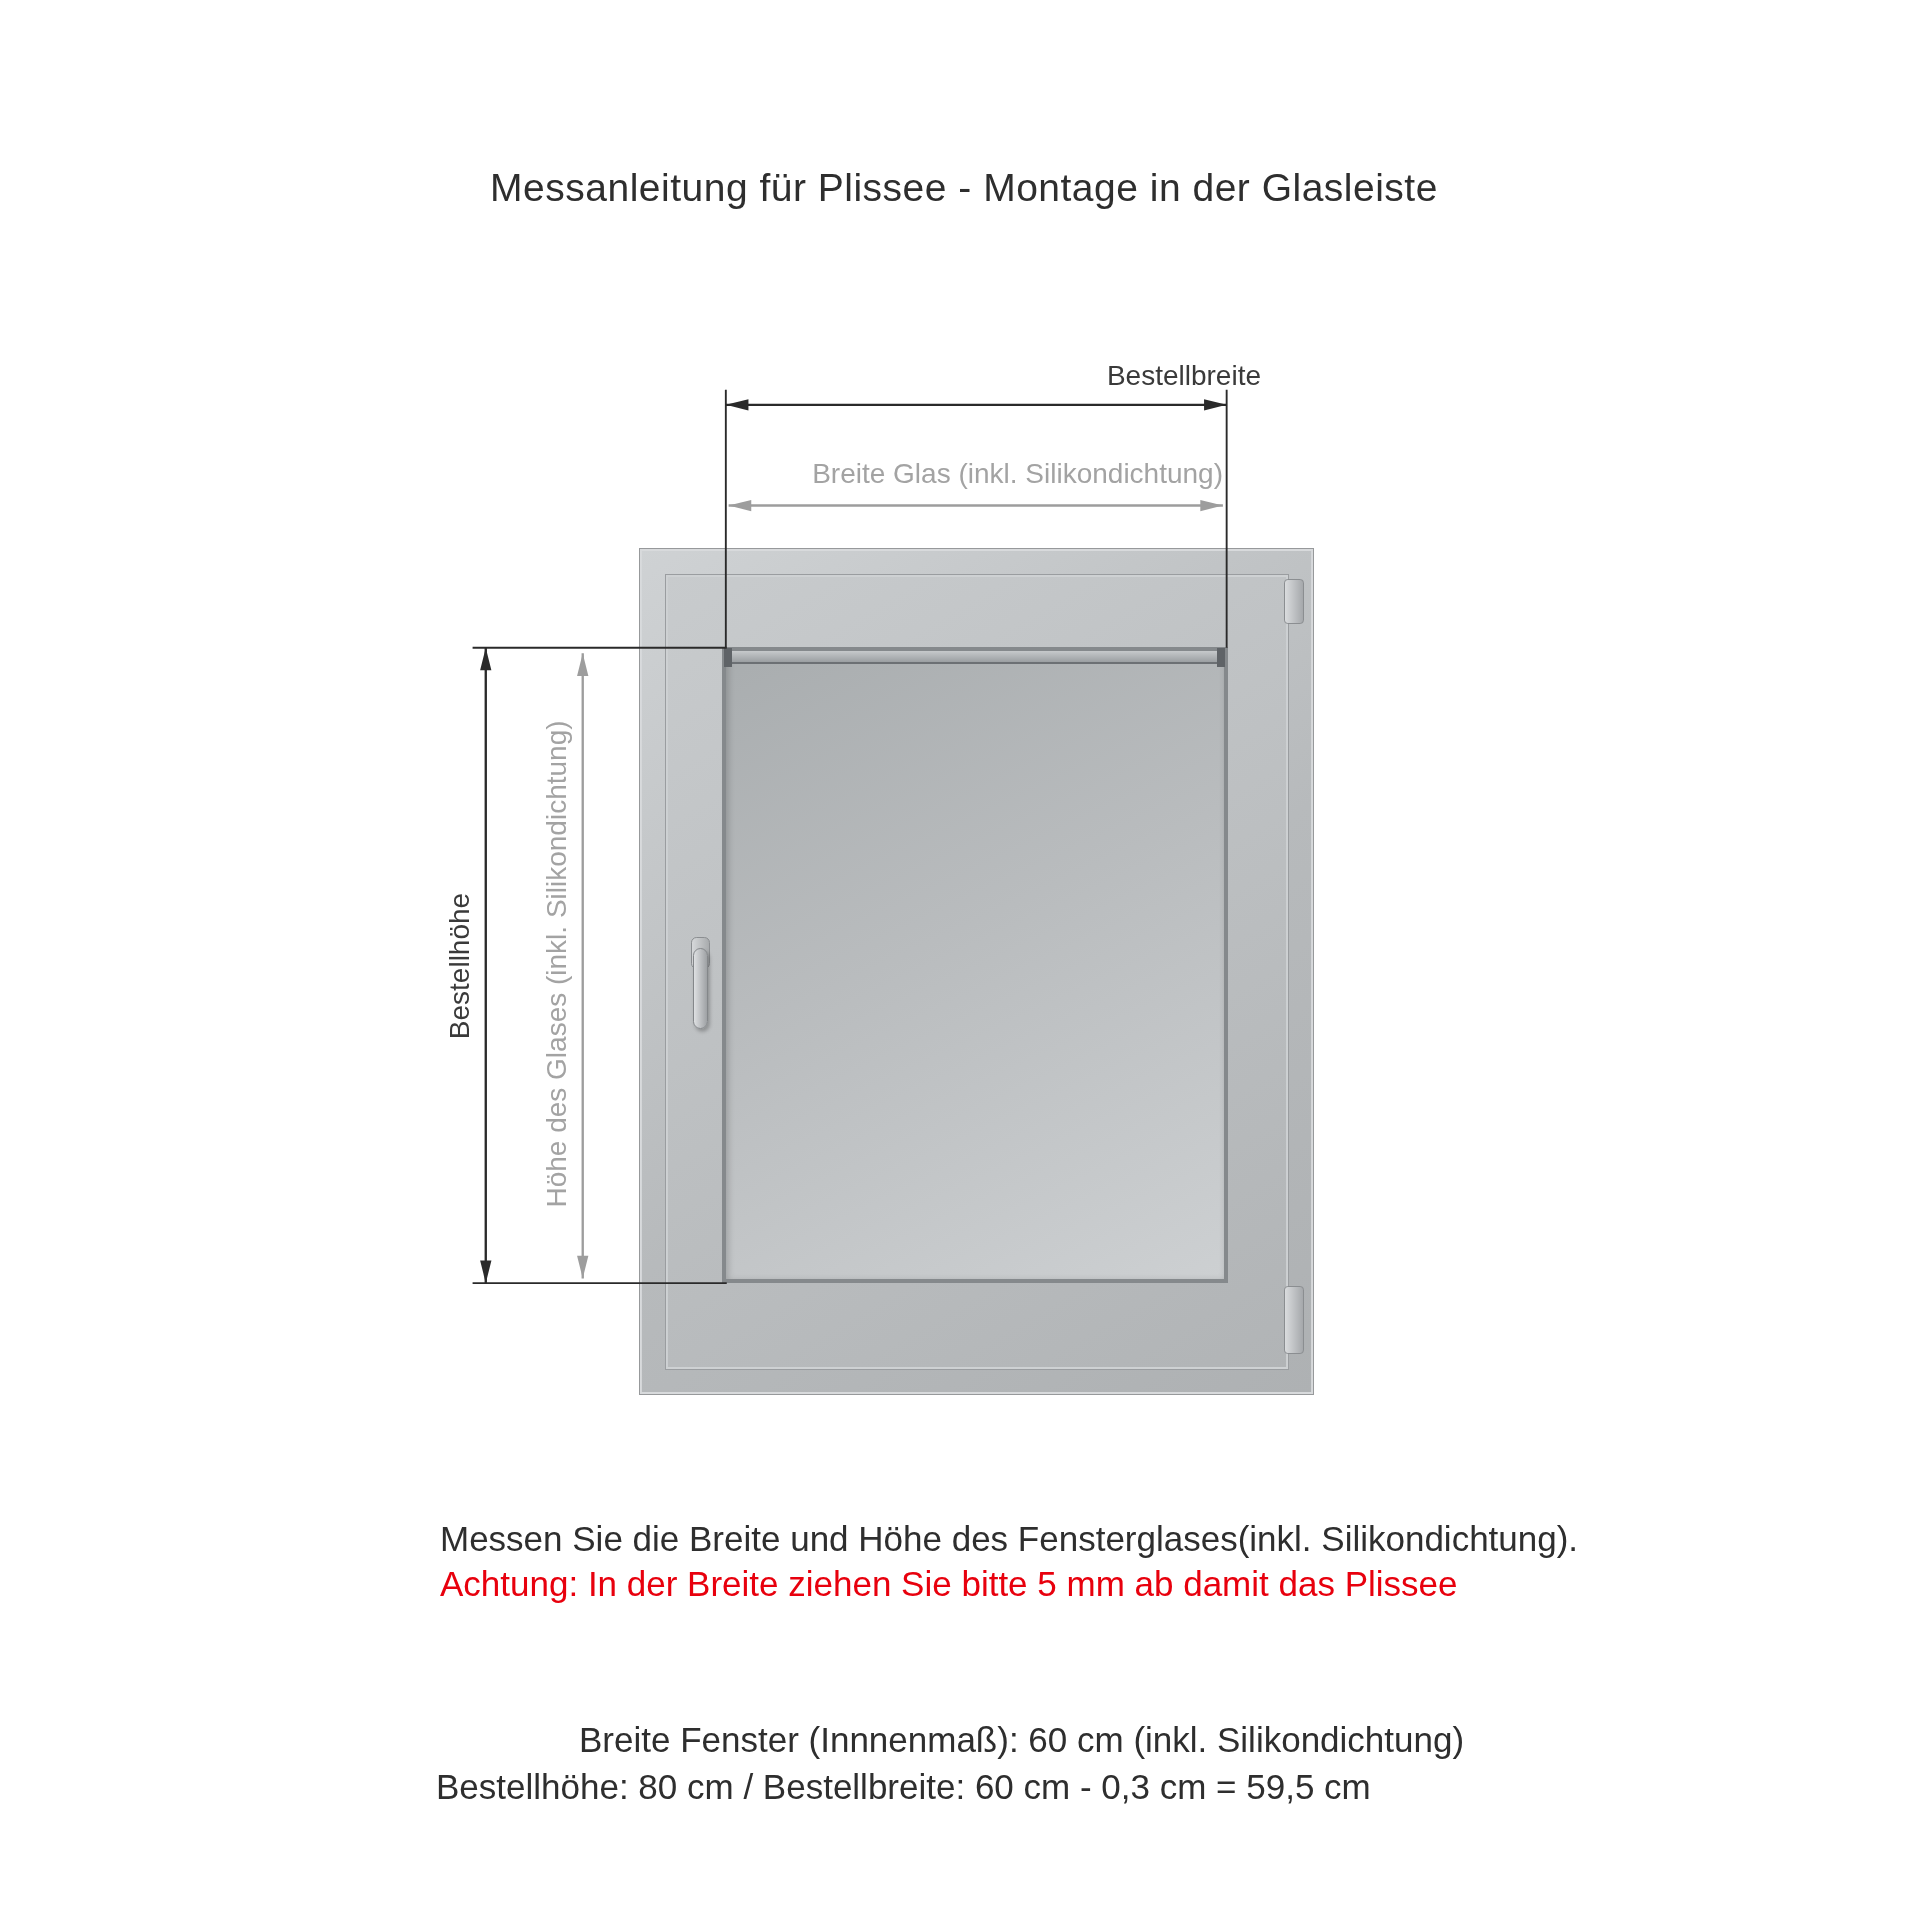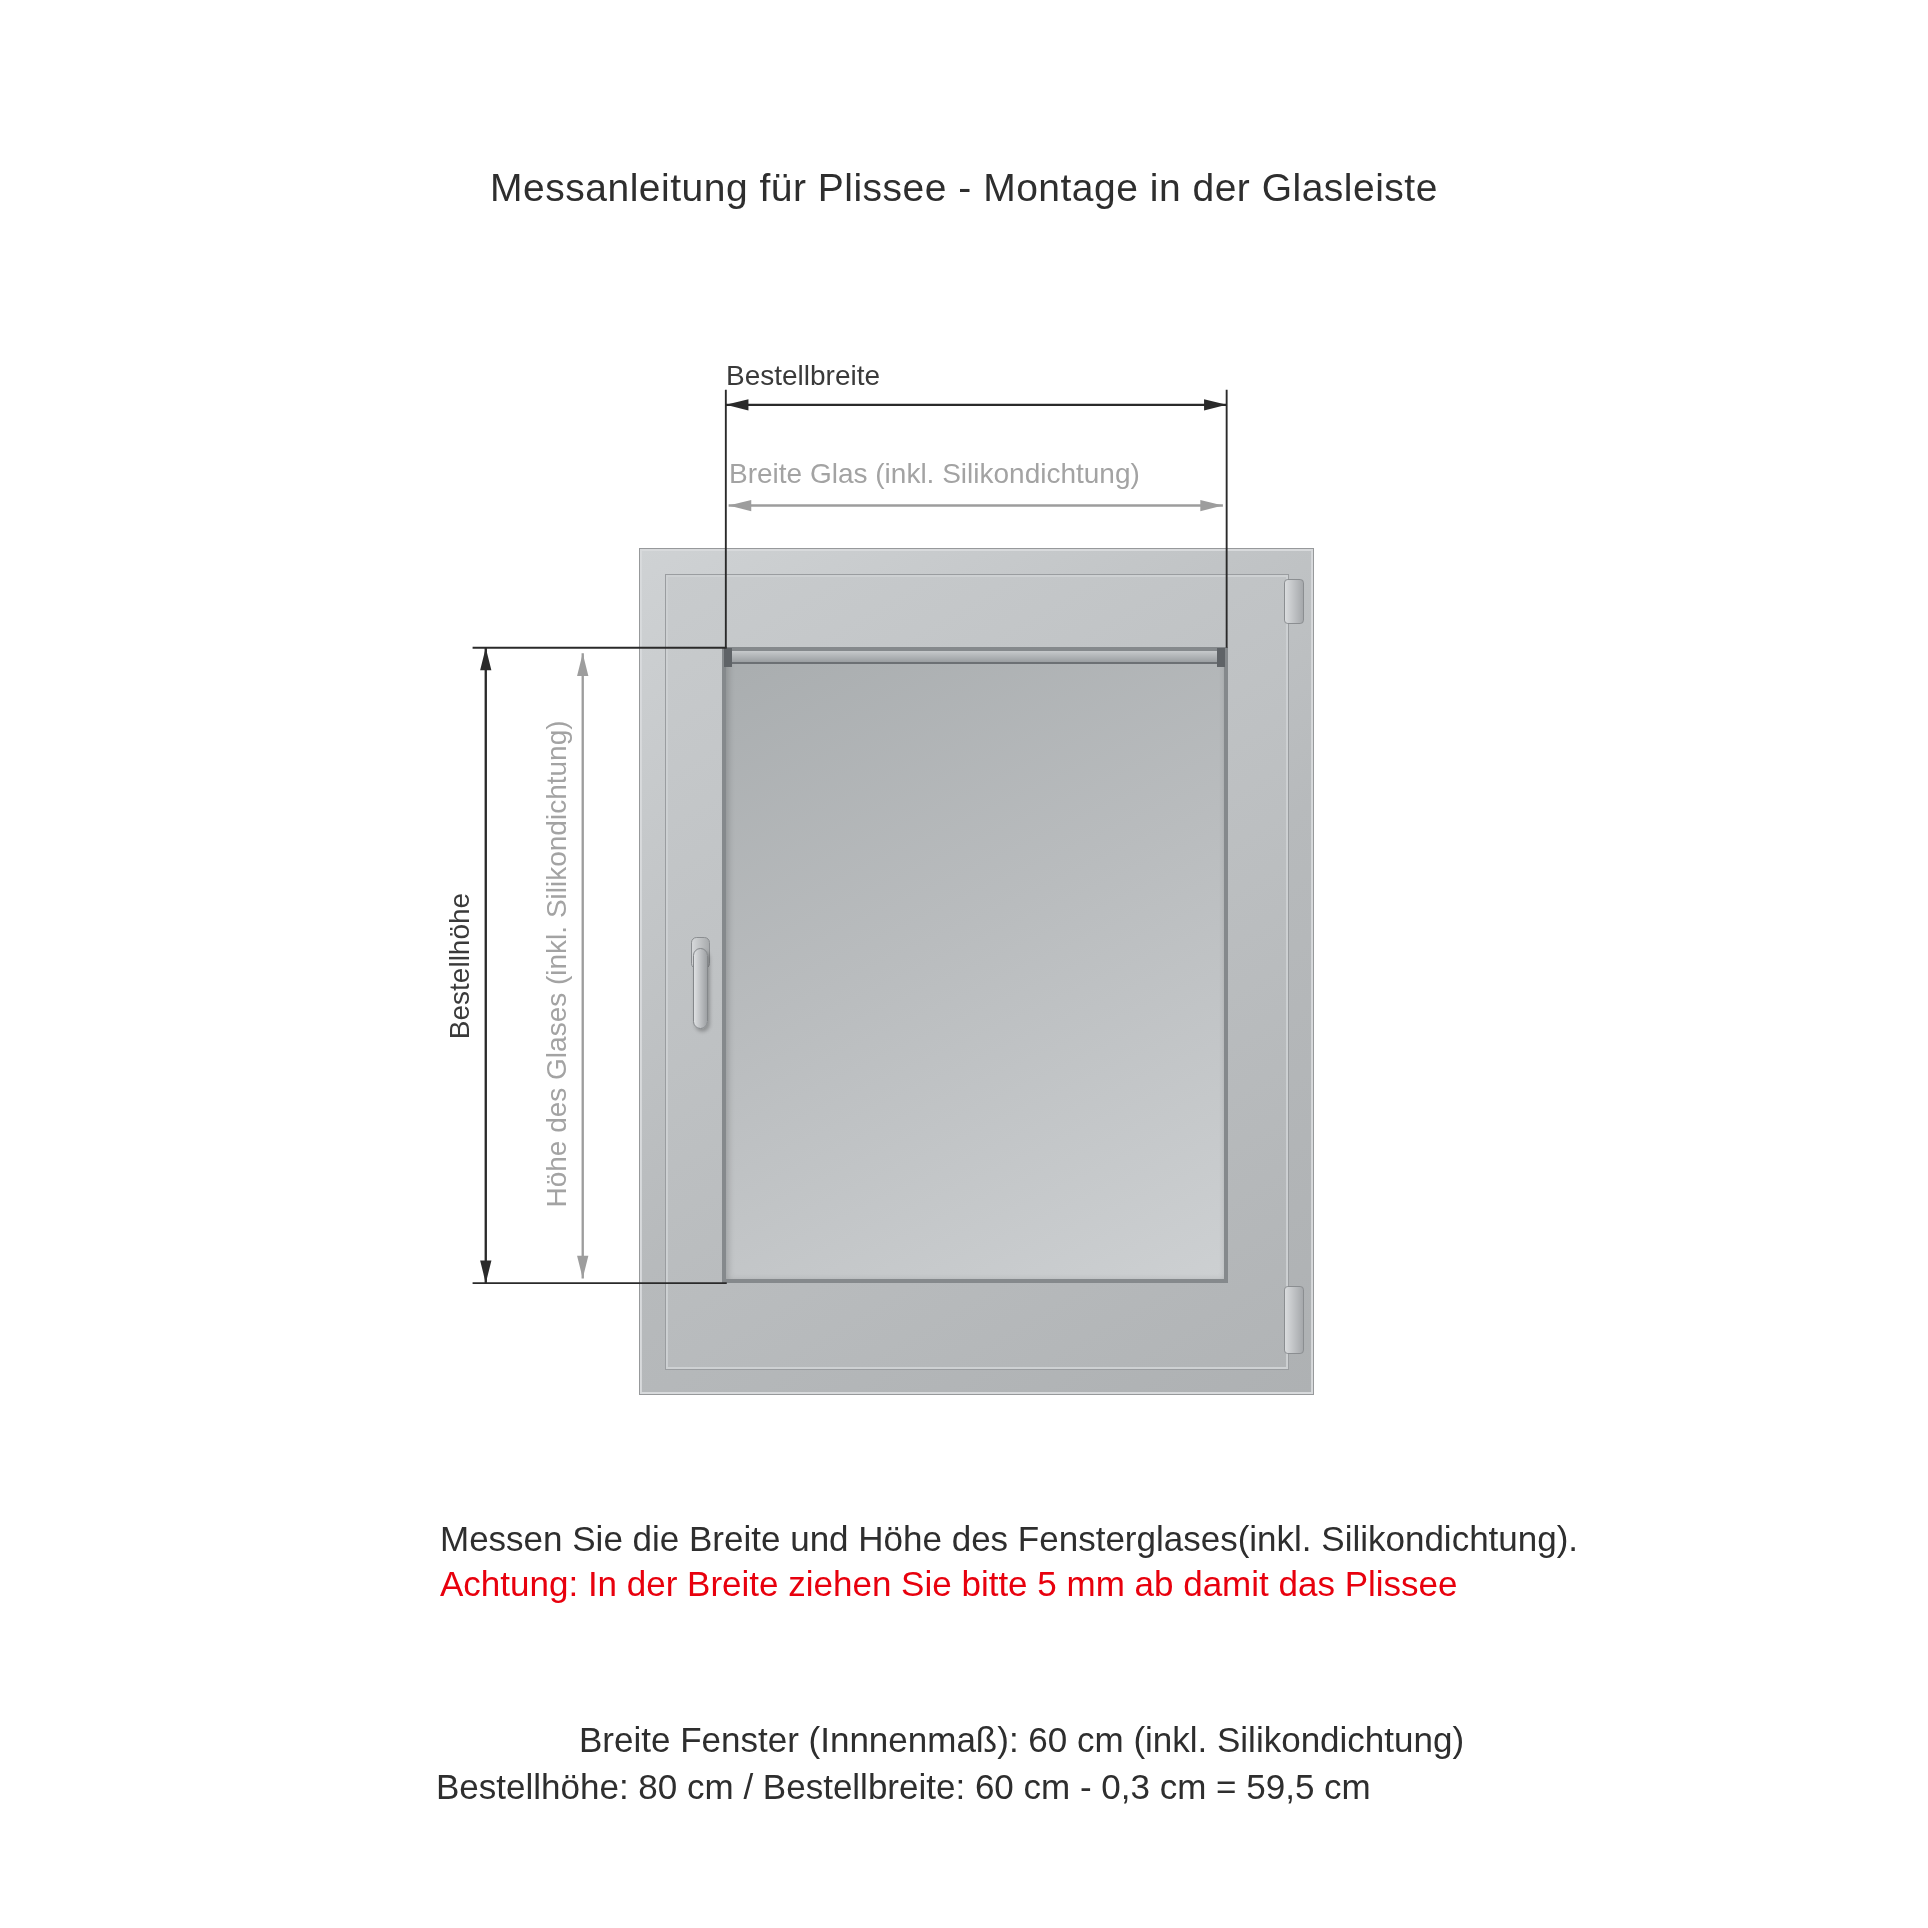--- a/index.html
+++ b/index.html
@@ -57,22 +57,22 @@
     background:linear-gradient(90deg,#dadcde,#a5a8ab);border:0.9px solid #8b8e91;
   }
   .hinge-top{top:30px;height:45px;}
   .hinge-bottom{top:737px;height:68px;}
 
   
   .dims{position:absolute;left:0;top:0;width:1928px;height:1928px;pointer-events:none;}
 
   .dim-label{position:absolute;font-size:28px;color:#3a3a3a;white-space:nowrap;}
   .dim-label.gray{color:#a3a3a3;}
-  .lbl-bestellbreite{left:726px;top:360px;width:501px;text-align:left;}
-  .lbl-breite-glas{left:729px;top:458px;width:494px;text-align:left;}
+  .lbl-bestellbreite{left:760px;top:360px;width:501px;text-align:right;}
+  .lbl-breite-glas{left:729px;top:458px;width:494px;text-align:right;}
   .lbl-bestellhoehe{left:460px;top:966px;transform:translate(-50%,-50%) rotate(-90deg);}
   .lbl-hoehe-glas{left:557px;top:964px;transform:translate(-50%,-50%) rotate(-90deg);}
 
   
   .copy{position:absolute;left:440px;top:1516px;font-size:35px;line-height:45px;color:#2e2e2e;}
   .copy .warn{color:#e8000d;}
   .example{position:absolute;left:436px;top:1716px;font-size:35px;line-height:47px;color:#2e2e2e;}
   .example .indent{padding-left:143px;}
 </style>
 </head>

